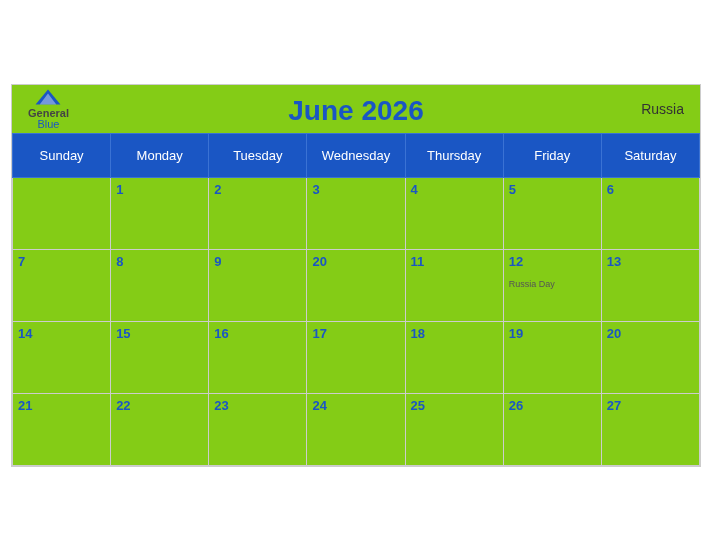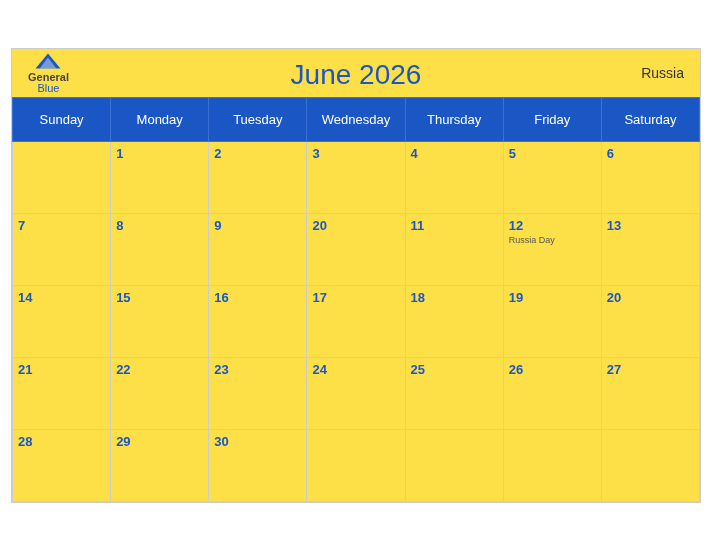--- a/index.html
+++ b/index.html
@@ -7,21 +7,21 @@
       font-family: Arial, sans-serif;
       background: #fff;
       display: flex;
       justify-content: center;
       align-items: center;
       width: 712px;
       height: 550px;
     }
     .calendar-wrapper {
       width: 690px;
-      background: #fde047;
+      background: #84cc16;
       border: 1px solid #ccc;
     }
     .calendar-header {
       display: flex;
       align-items: center;
       justify-content: center;
       padding: 10px 16px 6px;
       position: relative;
     }
     .logo-area {
@@ -52,21 +52,21 @@
     .country-label {
       position: absolute;
       right: 16px;
       top: 50%;
       transform: translateY(-50%);
       font-size: 14px;
       color: #333;
     }
     .calendar-title {
       font-size: 28px;
-      font-weight: normal;
+      font-weight: bold;
       color: #1a56c4;
       text-align: center;
     }
     .calendar-table {
       width: 100%;
       border-collapse: collapse;
       table-layout: fixed;
     }
     .calendar-table thead tr th {
       background-color: #1a56c4;
@@ -91,21 +91,21 @@
       color: #1a56c4;
       font-weight: bold;
     }
     .day-num.sunday {
       color: #1a56c4;
     }
     .holiday-name {
       display: block;
       font-size: 9px;
       color: #555;
-      margin-top: 2px;
+      margin-top: 10px;
     }
   </style>
 </head>
 <body>
 
 <div class="calendar-wrapper">
   <div class="calendar-header">
     <div class="logo-area">
       <svg class="logo-icon" viewBox="0 0 40 26">
         <polygon points="20,2 38,24 2,24" fill="#1a56c4"></polygon>
@@ -215,30 +215,15 @@
           <td>
             <span class="day-num">25</span>
           </td>
           <td>
             <span class="day-num">26</span>
           </td>
           <td>
             <span class="day-num">27</span>
           </td>
         </tr>
-        <tr>
-          <td>
-            <span class="day-num sunday">28</span>
-          </td>
-          <td>
-            <span class="day-num">29</span>
-          </td>
-          <td>
-            <span class="day-num">30</span>
-          </td>
-          <td></td>
-          <td></td>
-          <td></td>
-          <td></td>
-        </tr>
       </tbody>
   </table>
 </div>
 
 </body></html>

